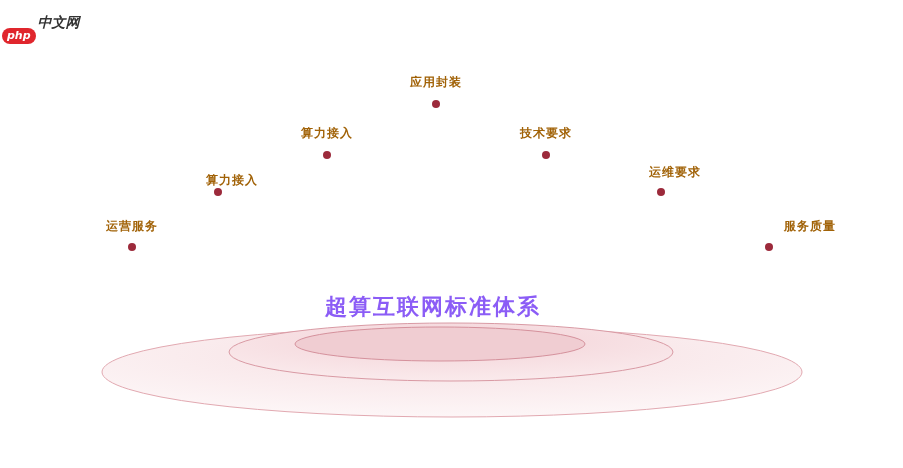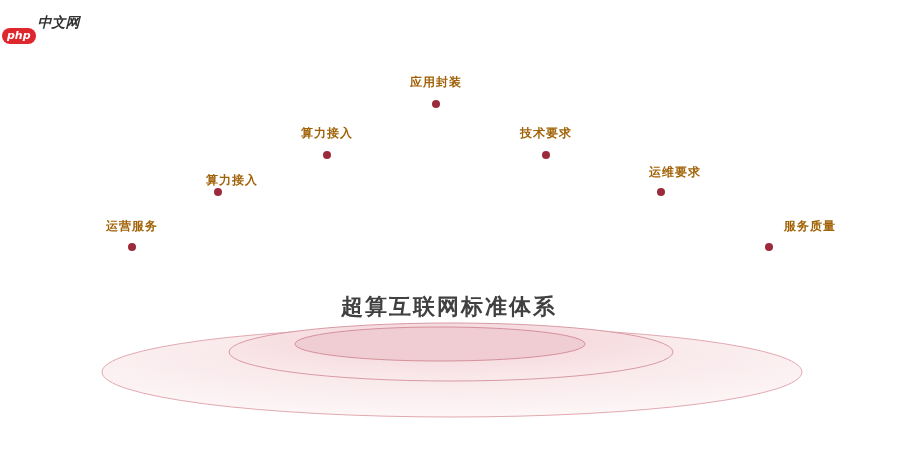--- a/index.html
+++ b/index.html
@@ -5,22 +5,22 @@
   html, body { margin: 0; padding: 0; background: #ffffff; }
   body { width: 903px; height: 468px; position: relative; overflow: hidden;
          font-family: "DejaVu Sans", "Liberation Sans", sans-serif; }
   .logo { position: absolute; left: 2px; top: 2px; display: flex; align-items: center; gap: 2px; }
   .logo-badge { background: #e0262d; color: #fff; font-size: 11px; font-style: italic;
                 border-radius: 10px; padding: 1px 5px 2px; line-height: 13px; font-weight: bold; margin-top: 26px; }
   .logo-text { font-size: 14px; color: #333; font-weight: bold; letter-spacing: 0px; font-style: italic; }
   svg.diagram { position: absolute; left: 0; top: 0; }
   .label { position: absolute; font-size: 12px; font-weight: bold; color: #a16207;
            white-space: nowrap; transform: translateX(-50%); letter-spacing: 1px; }
-  .title { position: absolute; left: 449px; top: 292px; transform: translateX(-50%);
-           font-size: 22px; font-weight: bold; color: #404040; letter-spacing: 2px; white-space: nowrap; }
+  .title { position: absolute; left: 433px; top: 292px; transform: translateX(-50%);
+           font-size: 22px; font-weight: bold; color: #8b5cf6; letter-spacing: 2px; white-space: nowrap; }
 </style>
 </head>
 <body>
 
 <div class="logo">
   <span class="logo-badge">php</span>
   <span class="logo-text">中文网</span>
 </div>
 
 <svg class="diagram" width="903" height="468">

